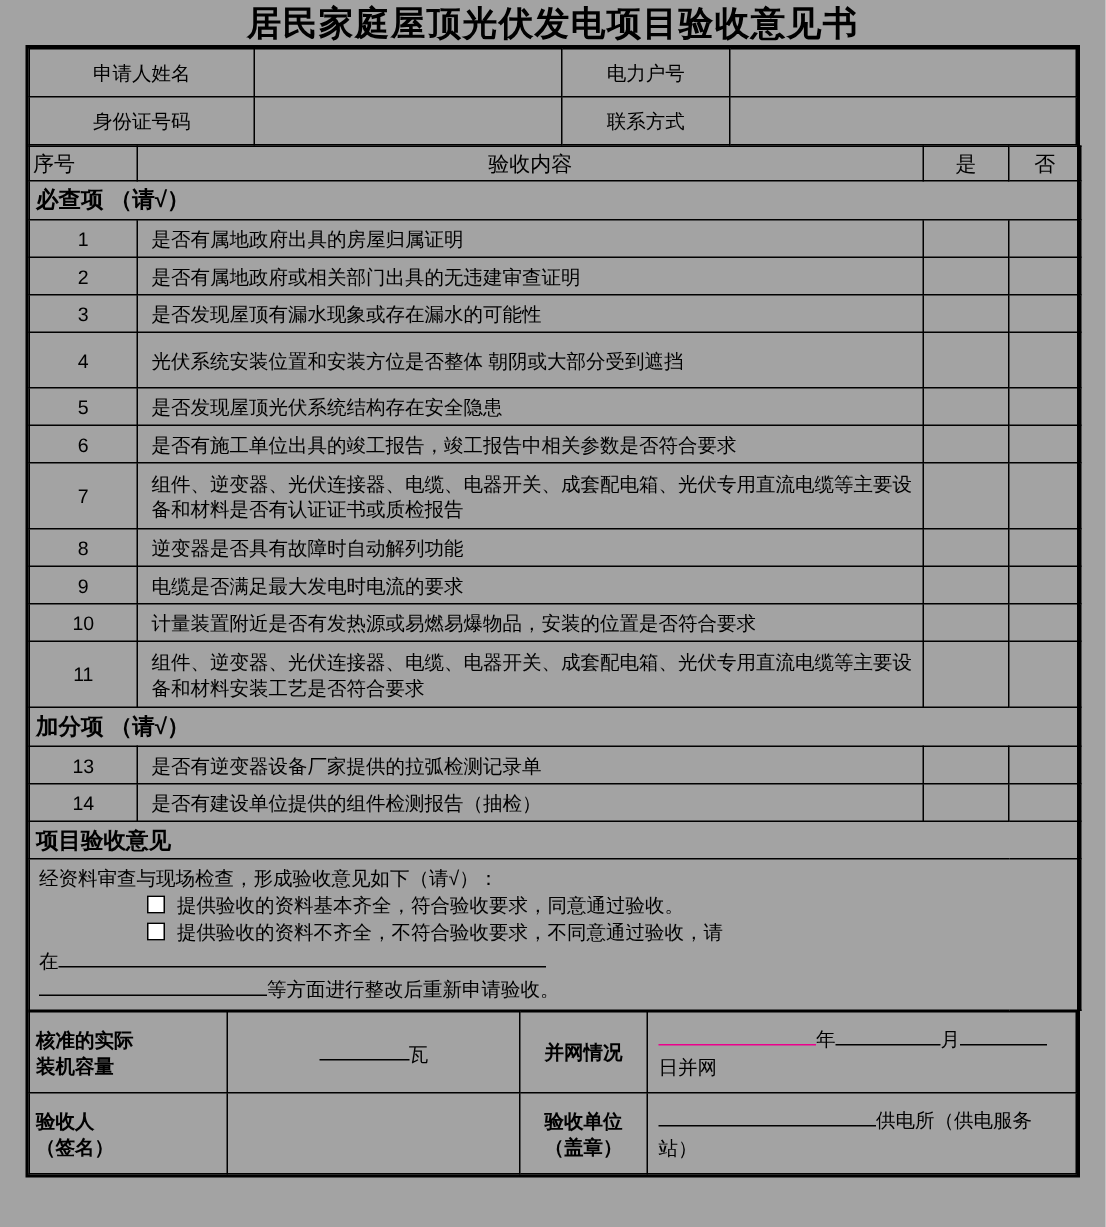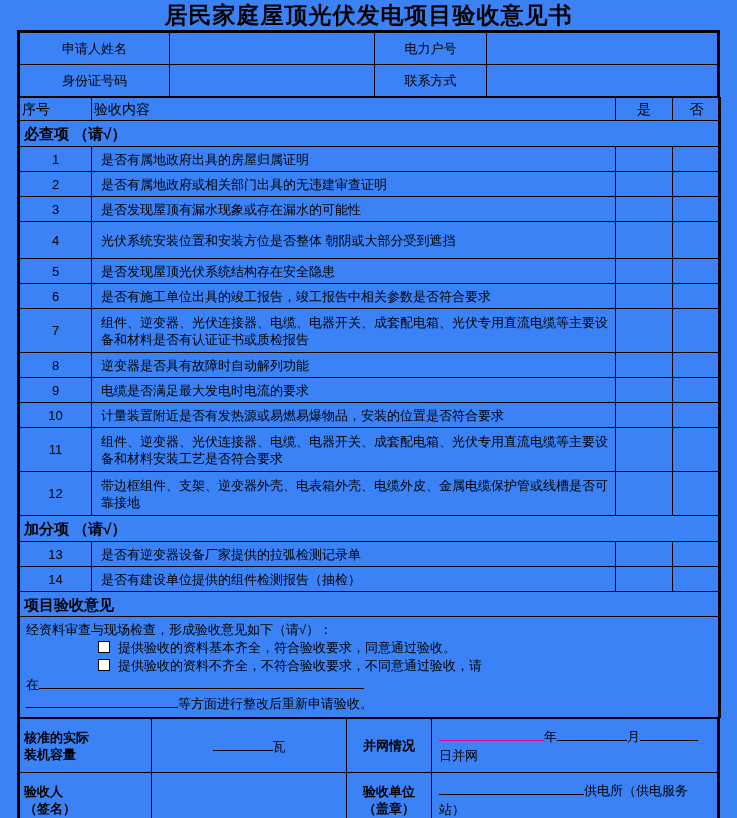--- a/index.html
+++ b/index.html
@@ -3,21 +3,21 @@
 <meta charset="utf-8">
 <style>
   * { box-sizing: border-box; margin: 0; padding: 0; }
   body {
     width: 737px; height: 818px;
     background: #fff;
     font-family: "Liberation Sans", "DejaVu Sans", sans-serif;
     color: #000;
     overflow: hidden;
   }
-  .page { width: 737px; height: 818px; background: #3b82f6; }
+  .page { width: 737px; height: 818px; background: #a3a3a3; }
   .title {
     text-align: center;
     font-size: 23px;
     font-weight: bold;
     height: 30px;
     line-height: 30px;
     letter-spacing: 1px;
   }
   .form-box {
     margin: 0 17px;
@@ -109,21 +109,21 @@
         <td class="w3">联系方式</td>
         <td></td>
       </tr>
     </tbody>
       </table>
 
     <table class="chk-table">
       <tbody>
           <tr class="hdr">
         <td class="c-index">序号</td>
-        <td class="c-content" style="">验收内容</td>
+        <td class="c-content" style="text-align:center;">验收内容</td>
         <td class="c-yes" style="text-align:center;">是</td>
         <td class="c-no" style="text-align:center;">否</td>
       </tr>
 
       <tr class="section-row">
         <td colspan="4">必查项 （请√）</td>
       </tr>
 
       <tr class="r-sm">
         <td class="c-index">1</td>
@@ -181,26 +181,20 @@
       </tr>
       <tr class="r-sm">
         <td class="c-index">10</td>
         <td class="c-content">计量装置附近是否有发热源或易燃易爆物品，安装的位置是否符合要求</td>
         <td class="c-yes"></td>
         <td class="c-no"></td>
       </tr>
       <tr class="r-2l">
         <td class="c-index">11</td>
         <td class="c-content">组件、逆变器、光伏连接器、电缆、电器开关、成套配电箱、光伏专用直流电缆等主要设备和材料安装工艺是否符合要求</td>
-        <td class="c-yes"></td>
-        <td class="c-no"></td>
-      </tr>
-      <tr class="r-2l">
-        <td class="c-index">12</td>
-        <td class="c-content">带边框组件、支架、逆变器外壳、电表箱外壳、电缆外皮、金属电缆保护管或线槽是否可靠接地</td>
         <td class="c-yes"></td>
         <td class="c-no"></td>
       </tr>
 
       <tr class="section-row">
         <td colspan="4">加分项 （请√）</td>
       </tr>
 
       <tr class="r-sm">
         <td class="c-index">13</td>

